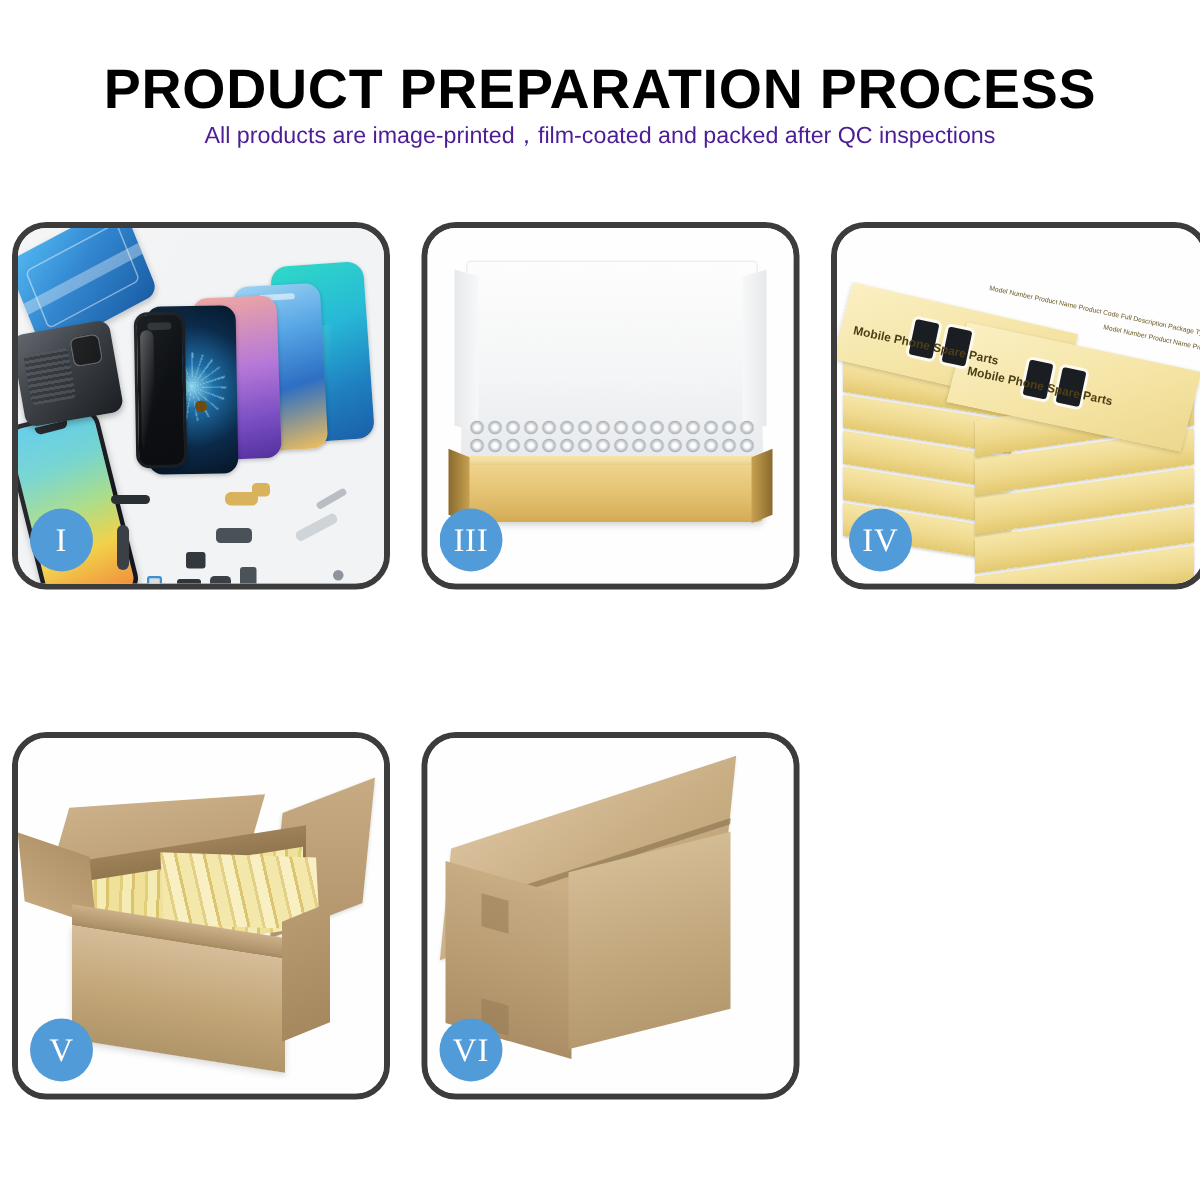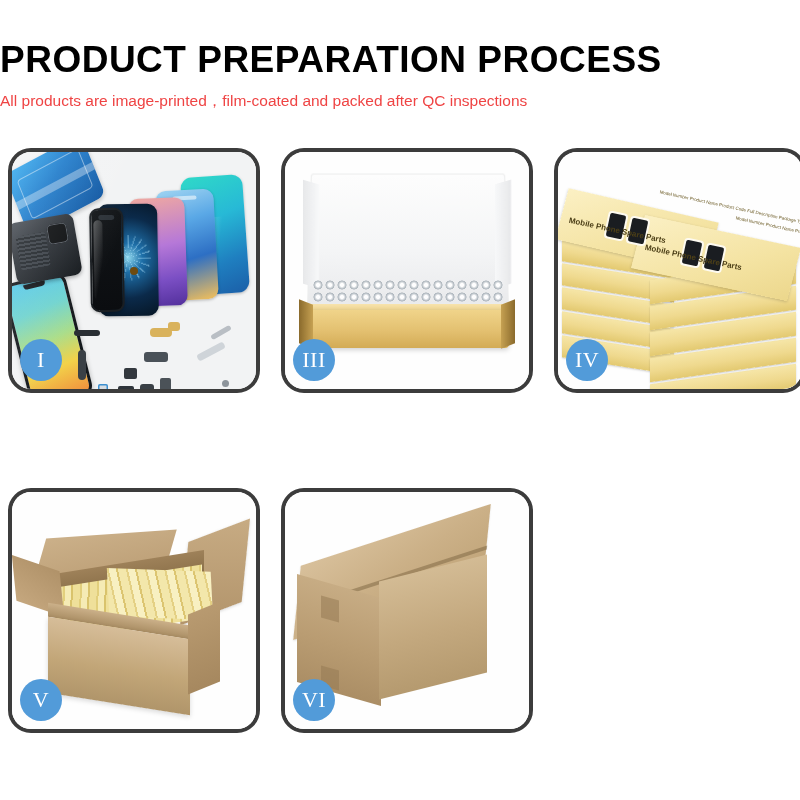--- a/index.html
+++ b/index.html
@@ -18,35 +18,35 @@
     width: 800px;
     height: 800px;
     background: #ffffff;
   }
 
   
   .header {
     position: absolute;
     top: 0; left: 0;
     width: 800px;
+    text-align: center;
   }
   .page-title {
     margin-top: 40px;
     font-size: 37px;
     font-weight: 700;
     letter-spacing: 0.5px;
     color: #000000;
     font-family: "Liberation Sans", sans-serif;
     line-height: 1.08;
   }
   .page-subtitle {
-    margin-top: 11px;
     font-size: 15.5px;
     font-weight: 400;
-    color: #ef4444;
+    color: #4c1d95;
     font-family: "Liberation Sans", sans-serif;
   }
 
   
   .grid {
     position: absolute;
     top: 148px;
     left: 8px;
     width: 784px;
     display: grid;

